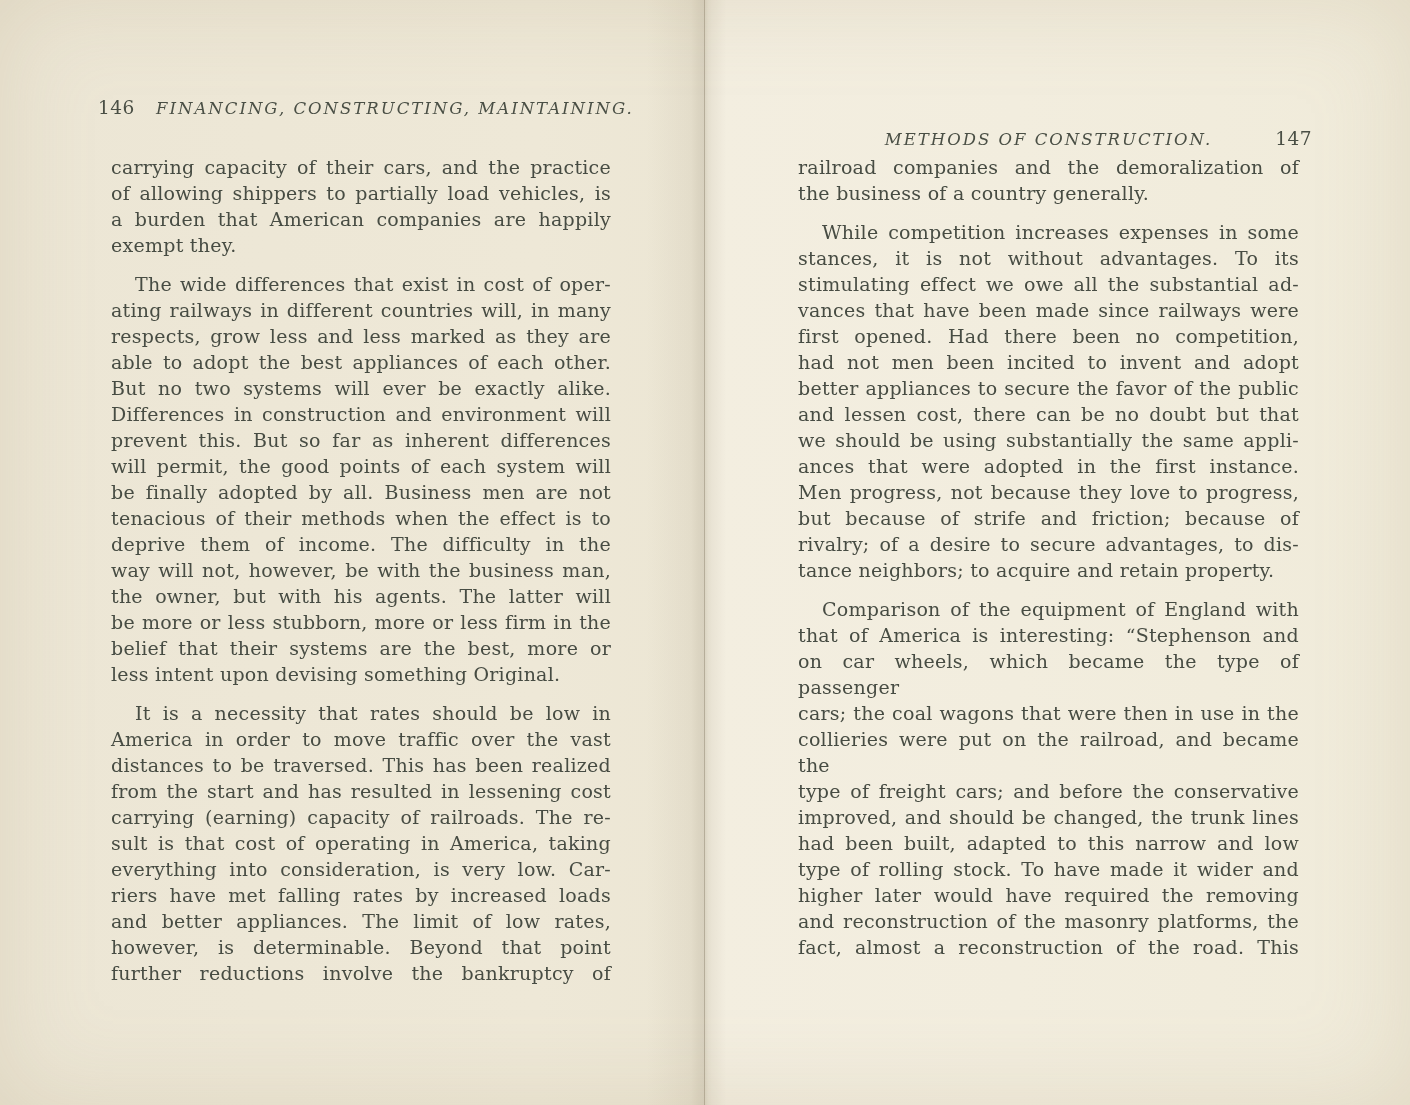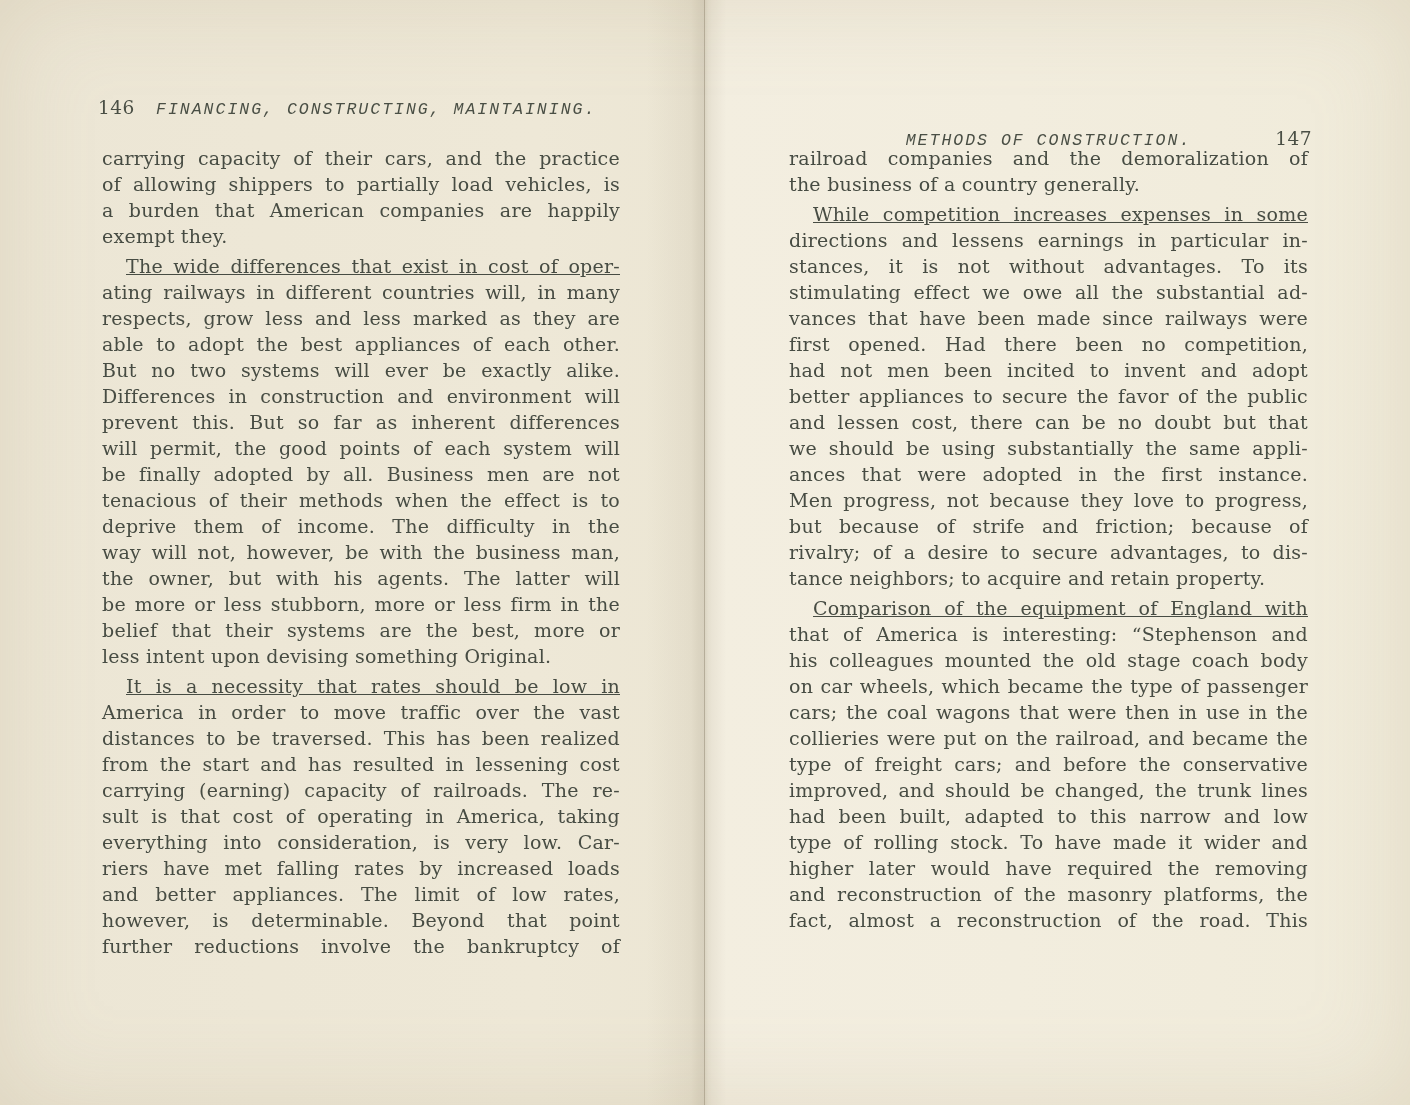--- a/index.html
+++ b/index.html
@@ -72,39 +72,39 @@
   .page.left  .header { left: 98px; top: 97px; width: 526px; }
   .page.right .header { left: 79px; top: 97px; width: 527px; }
   .pagenum {
     font-style: normal;
     font-size: 18.5px;
     letter-spacing: 0.5px;
     width: 58px;
     flex: 0 0 58px;
   }
   .pagenum.right-side { text-align: right; margin-top: 31px; }
-  .header .title { flex: 1; text-align: center; font-family: Liberation Mono, monospace; }
+  .header .title { flex: 1; text-align: center; }
 
   .body-col {
     position: absolute;
     top: 141px;
     font-size: 19px;
     line-height: 26px;
     letter-spacing: 0.25px;
   }
   .page.left  .body-col { left: 98px; width: 526px; }
   .page.right .body-col { left: 79px; width: 527px; }
 
-  .para { margin: 4px; }
+  .para { margin: 13px; }
   .line {
     text-align: justify;
     text-align-last: justify;
   }
   .line.last { text-align-last: left; }
-  .para.indent .line:first-child { text-indent: 24px; text-decoration: underline; }
+  .para.indent .line:first-child { text-indent: 24px; }
 </style>
 </head>
 <body>
 
 <div class="spread">
   <div class="gutter"></div>
   <div class="gutter-line"></div>
 
   <div class="page left">
     <div class="header">
@@ -159,39 +159,37 @@
       <span class="title">METHODS OF CONSTRUCTION.</span>
       <span class="pagenum right-side">147</span>
     </div>
     <div class="body-col">
         <div class="para">
           <div class="line">railroad companies and the demoralization of</div>
           <div class="line last">the business of a country generally.</div>
         </div>
         <div class="para indent">
           <div class="line">While competition increases expenses in some</div>
-          <div class="line">directions and lessens earnings in particular in-</div>
           <div class="line">stances, it is not without advantages.  To its</div>
           <div class="line">stimulating effect we owe all the substantial ad-</div>
           <div class="line">vances that have been made since railways were</div>
           <div class="line">first opened.  Had there been no competition,</div>
           <div class="line">had not men been incited to invent and adopt</div>
           <div class="line">better appliances to secure the favor of the public</div>
           <div class="line">and lessen cost, there can be no doubt but that</div>
           <div class="line">we should be using substantially the same appli-</div>
           <div class="line">ances that were adopted in the first instance.</div>
           <div class="line">Men progress, not because they love to progress,</div>
           <div class="line">but because of strife and friction; because of</div>
           <div class="line">rivalry; of a desire to secure advantages, to dis-</div>
           <div class="line last">tance neighbors; to acquire and retain property.</div>
         </div>
         <div class="para indent">
           <div class="line">Comparison of the equipment of England with</div>
           <div class="line">that of America is interesting:  “Stephenson and</div>
-          <div class="line">his colleagues mounted the old stage coach body</div>
           <div class="line">on car wheels, which became the type of passenger</div>
           <div class="line">cars; the coal wagons that were then in use in the</div>
           <div class="line">collieries were put on the railroad, and became the</div>
           <div class="line">type of freight cars; and before the conservative</div>
           <div class="line">improved, and should be changed, the trunk lines</div>
           <div class="line">had been built, adapted to this narrow and low</div>
           <div class="line">type of rolling stock.  To have made it wider and</div>
           <div class="line">higher later would have required the removing</div>
           <div class="line">and reconstruction of the masonry platforms, the</div>
           <div class="line">fact, almost a reconstruction of the road.  This</div>

